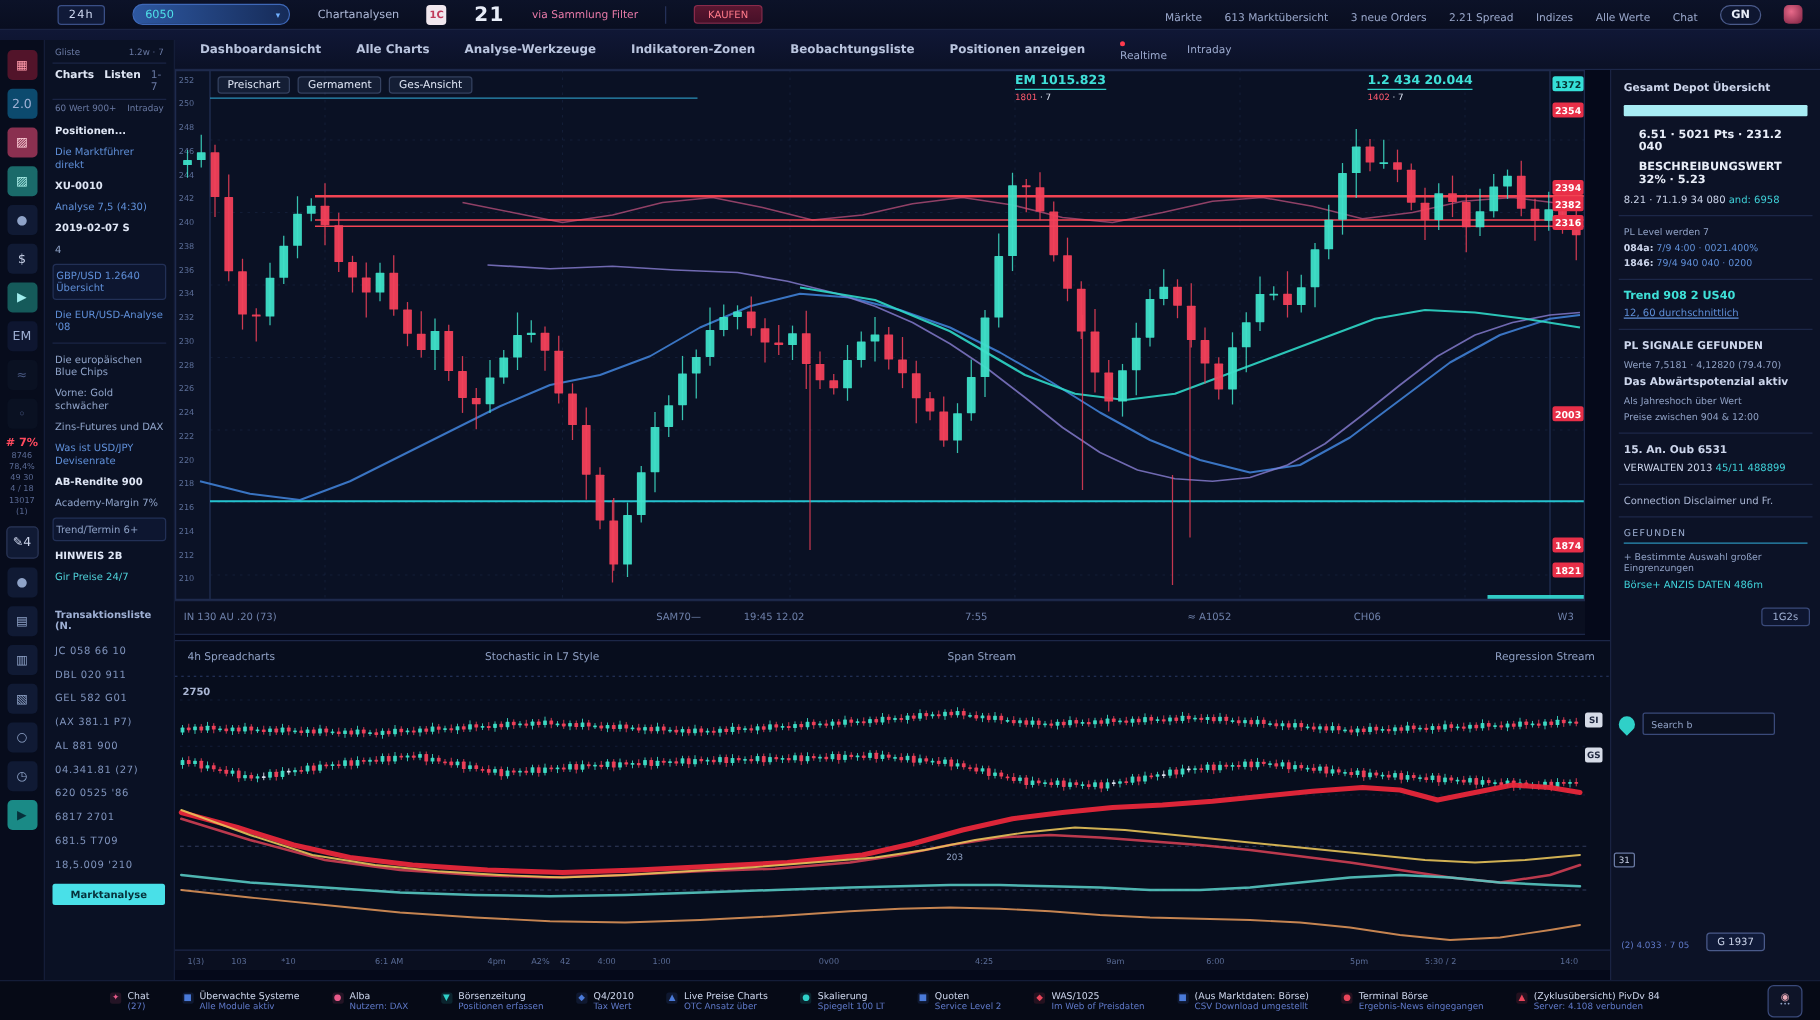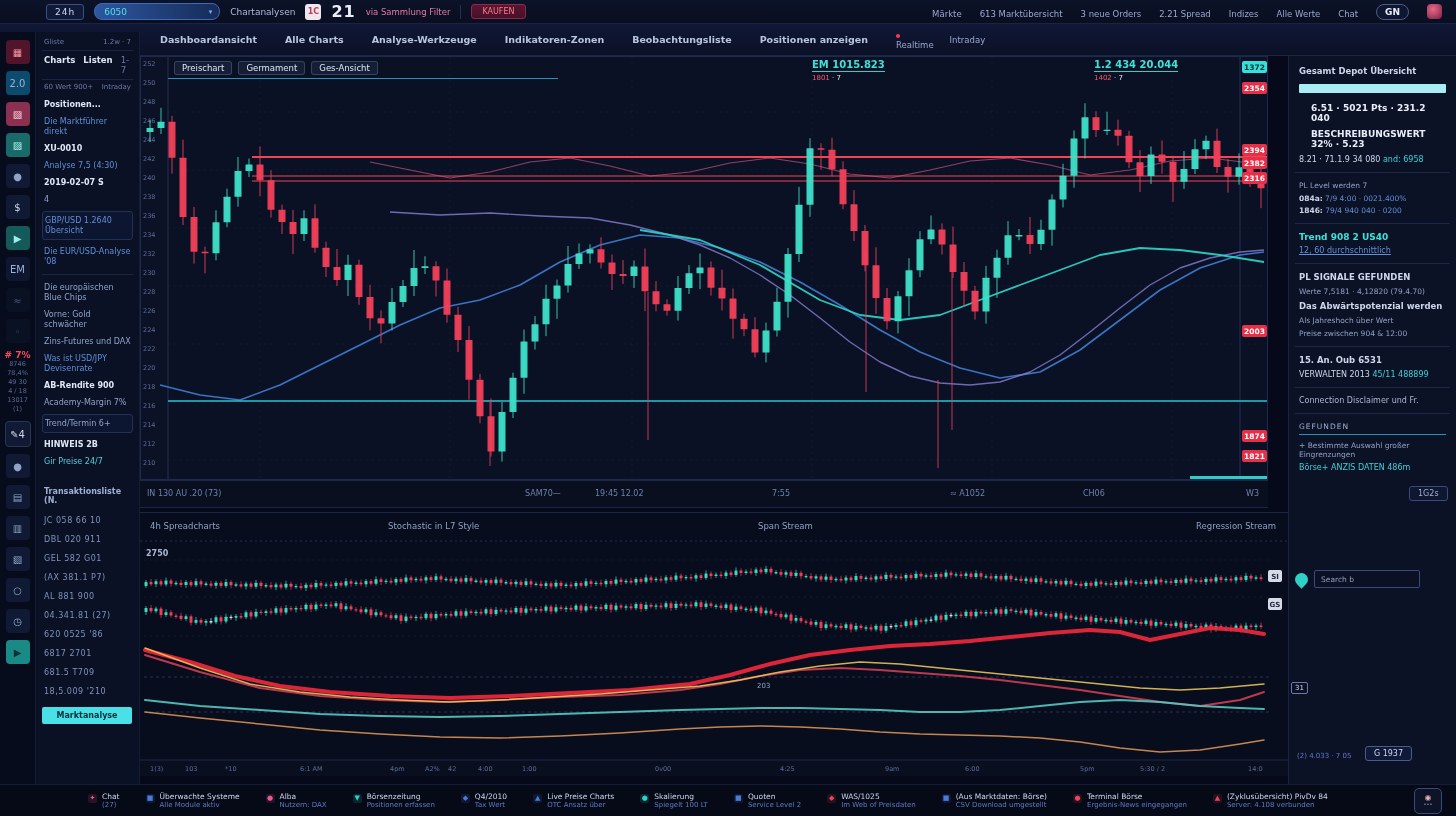--- a/index.html
+++ b/index.html
@@ -1,19 +1,19 @@
 <!DOCTYPE html>
 <html><head>
 <meta charset="utf-8">
 <style>
   html,body{margin:0;padding:0;background:#05091a;}
   body{width:1456px;height:816px;overflow:hidden;font-family:"DejaVu Sans",sans-serif;color:#c6d2ea;position:relative;}
   .abs{position:absolute;}
   
-  #topbar{left:0;top:0;width:1456px;height:24px;background:linear-gradient(#0c1228,#090e20);border-bottom:1px solid #1a2342;display:flex;align-items:center;gap:10px;padding-left:46px;box-sizing:border-box;}
+  #topbar{left:0;top:0;width:1456px;height:24px;background:linear-gradient(#0c1228,#090e20);border-bottom:1px solid #1a2342;display:flex;align-items:center;gap:22px;padding-left:46px;box-sizing:border-box;}
   .sym-box{border:1px solid #3a4f86;background:#101a38;color:#cfd9f2;font-size:9px;padding:2px 8px;border-radius:3px;letter-spacing:1px;}
   .search-pill{width:110px;height:15px;background:linear-gradient(90deg,#2d57a0,#162b58);border:1px solid #3e68b8;border-radius:8px;display:flex;align-items:center;justify-content:space-between;padding:0 7px;}
   .search-pill input{background:transparent;border:none;outline:none;color:#4fe0e8;font-size:9px;width:80px;font-family:"DejaVu Sans",sans-serif;}
   .caret{color:#6fb0ff;font-size:7px;}
   .tb-label{font-size:9px;color:#aeb9d8;}
   .tb-tile{width:16px;height:16px;background:#f0e7ee;border-radius:3px;color:#c03a5a;font-size:8px;font-weight:bold;display:flex;align-items:center;justify-content:center;}
   .tb-num{font-size:16px;font-weight:bold;color:#e8edf8;letter-spacing:1px;}
   .tb-pink{font-size:8.5px;color:#e87aa8;}
   .tb-redpill{background:linear-gradient(#5a1630,#471028);border:1px solid #8a2a4a;color:#ff7a8a;font-size:8px;padding:2px 10px;border-radius:3px;}
   .tb-right{margin-left:auto;display:flex;align-items:center;gap:18px;padding-right:14px;}
@@ -1470,21 +1470,21 @@
       <div class="rp-div"></div>
       <div class="rp-small">PL Level werden    7</div>
       <div class="rp-kv"><b>084a:</b> <span>7/9 4:00 · 0021.400%</span></div>
       <div class="rp-kv"><b>1846:</b> <span>79/4 940 040 · 0200</span></div>
       <div class="rp-div"></div>
       <div class="rp-tealhead">Trend 908 2 US40</div>
       <div class="rp-blue">12, 60 durchschnittlich</div>
       <div class="rp-div"></div>
       <div class="rp-strong2">PL SIGNALE GEFUNDEN</div>
       <div class="rp-small">Werte 7,5181 · 4,12820 (79.4.70)</div>
-      <div class="rp-strong2">Das Abwärtspotenzial werden</div>
+      <div class="rp-strong2">Das Abwärtspotenzial aktiv</div>
       <div class="rp-small">Als Jahreshoch über Wert</div>
       <div class="rp-small">Preise zwischen 904 &amp; 12:00</div>
       <div class="rp-div"></div>
       <div class="rp-strong2">15. An. Oub 6531</div>
       <div class="rp-mixed">VERWALTEN 2013 <span>45/11 488899</span></div>
       <div class="rp-div"></div>
       <div class="rp-plain">Connection Disclaimer und Fr.</div>
       <div class="rp-div"></div>
       <div class="rp-subhead">GEFUNDEN</div>
       <div class="rp-small">+ Bestimmte Auswahl großer Eingrenzungen</div>

